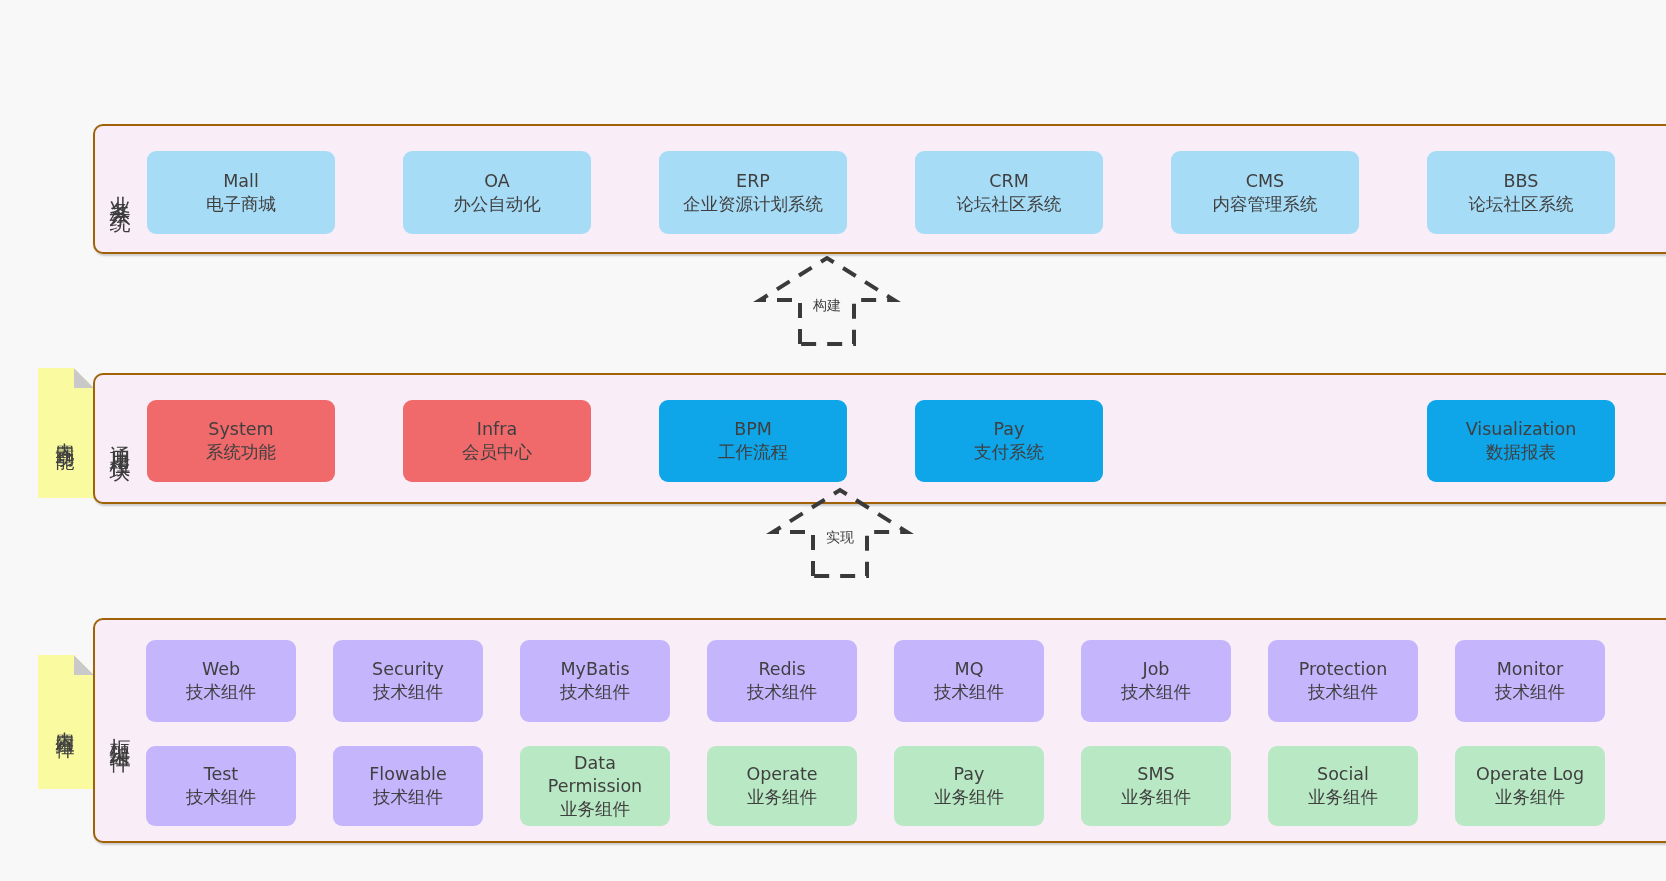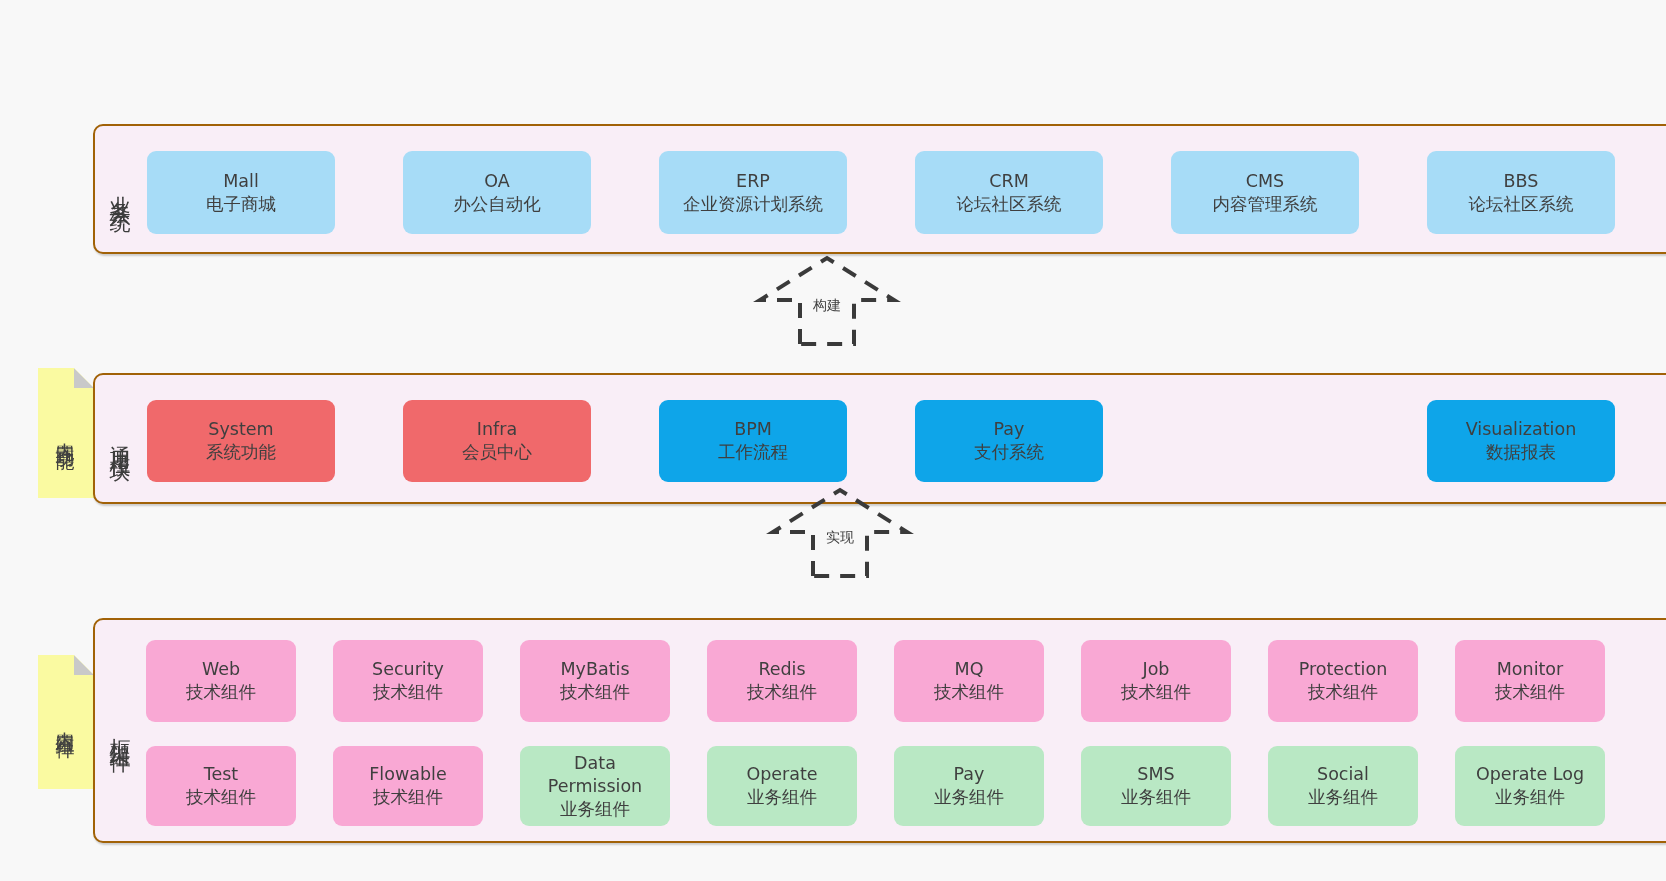--- a/index.html
+++ b/index.html
@@ -56,21 +56,21 @@
   .w8{width:150px;}
   .r1{top:20px;height:82px;}
   .r2{top:126px;height:80px;}
   .c6-1{left:52px}.c6-2{left:308px}.c6-3{left:564px}
   .c6-4{left:820px}.c6-5{left:1076px}.c6-6{left:1332px}
   .c8-1{left:51px}.c8-2{left:238px}.c8-3{left:425px}.c8-4{left:612px}
   .c8-5{left:799px}.c8-6{left:986px}.c8-7{left:1173px}.c8-8{left:1360px}
   .blue{background:#a7dcf7;}
   .red{background:#f0696b;}
   .pink{background:#0ea5e9;}
-  .green{background:#f9a8d4;}
+  .green{background:#c4b5fd;}
   .lightgreen{background:#b9e8c4;}
   
   .note{
     position:absolute;left:38px;width:56px;
     background:#fafaa1;
     clip-path:polygon(0 0,calc(100% - 20px) 0,100% 20px,100% 100%,0 100%);
     display:flex;align-items:center;justify-content:center;
     z-index:1;
   }
   .note-modules{top:368px;height:130px;}

